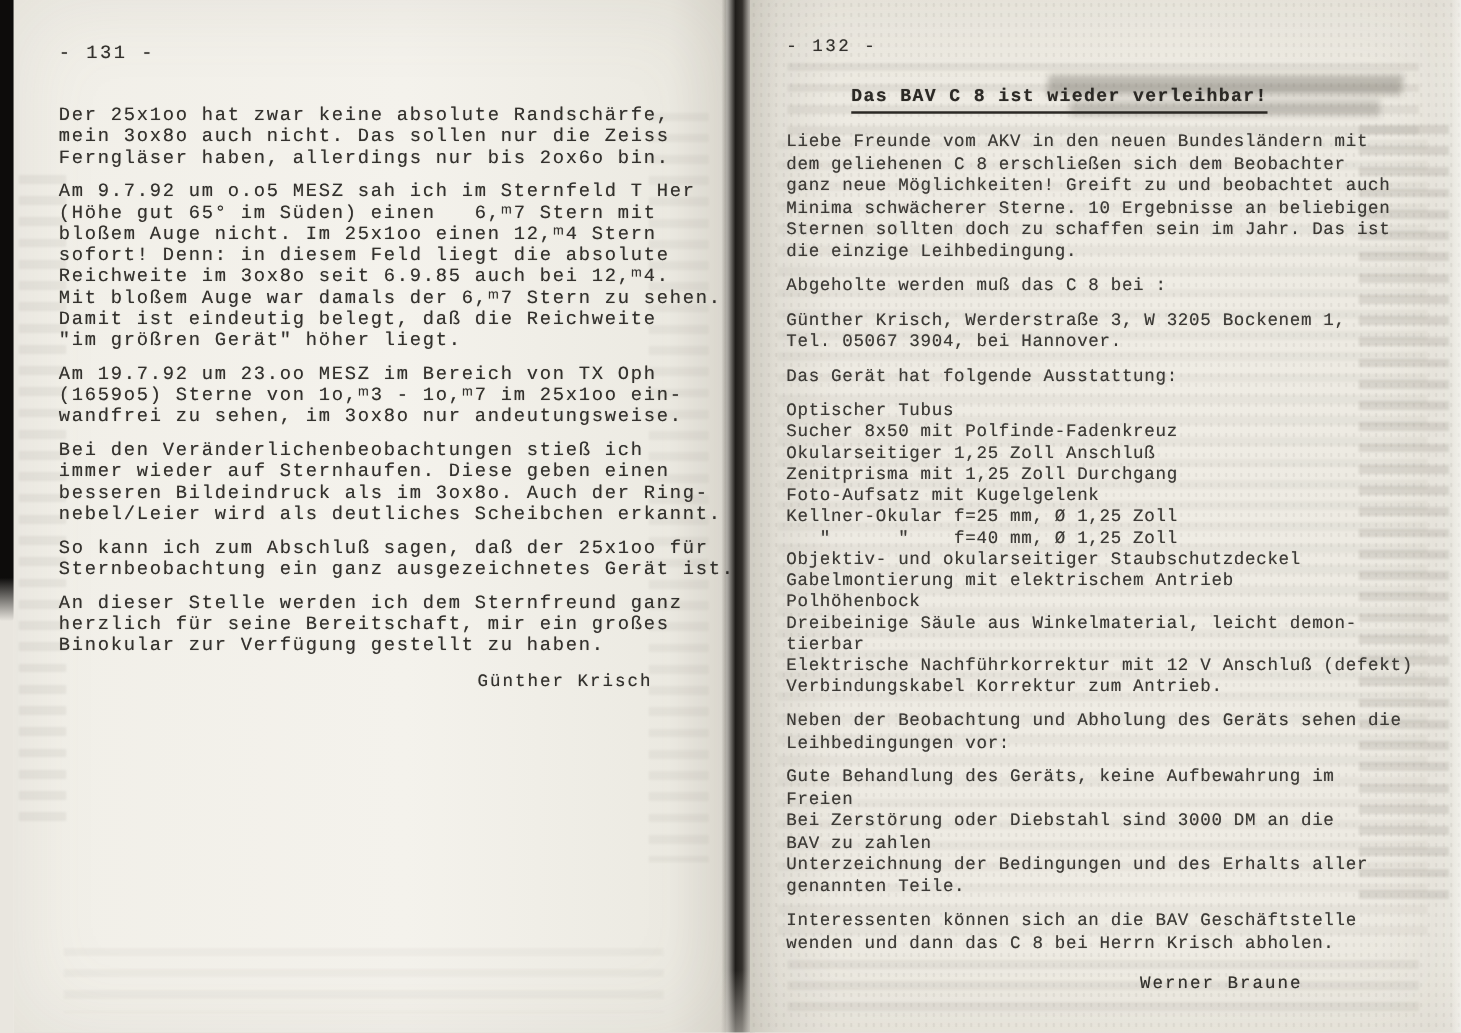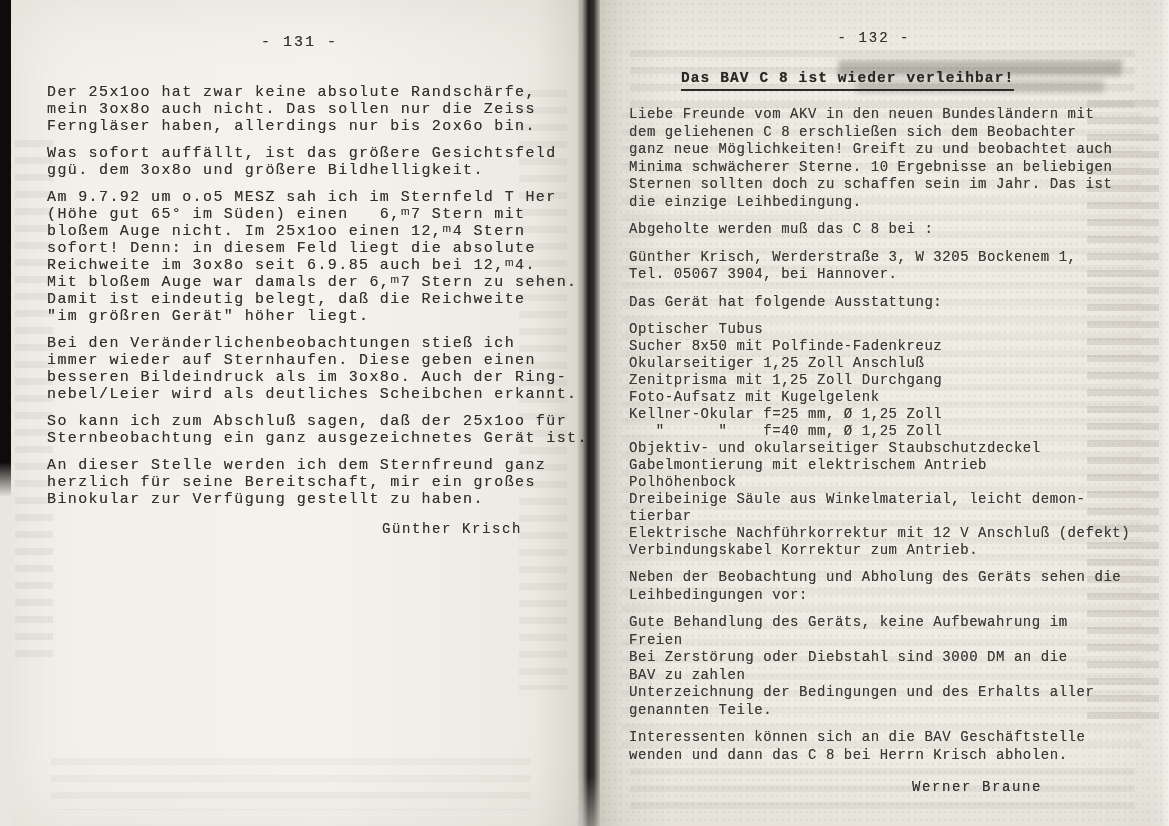--- a/index.html
+++ b/index.html
@@ -66,21 +66,20 @@
     color:#3c3a36;
   }
   .page-right .para.tight{line-height:17px;}
 
   .col-left{position:relative;padding:34px 0 0 36px;}
   .col-right{position:relative;padding:30px 0 0 29px;}
 
   .pagenum{
     font-size:15px;letter-spacing:2px;color:#33312d;
     text-shadow:0 0 0.6px rgba(50,48,44,0.55);
-    text-align:center;
   }
   .page-left .pagenum{width:505px;margin-bottom:33px;}
   .page-right .pagenum{width:490px;margin-bottom:24px;font-size:14px;}
 
   .title{
     margin:0 0 15px 52px;font-size:14.5px;font-weight:bold;letter-spacing:1.1px;
     color:#2b2925;text-shadow:0 0 0.8px rgba(43,41,37,0.6);
   }
   .title span{
     border-bottom:2px solid #2b2925;padding-bottom:3px;display:inline-block;
@@ -128,30 +127,31 @@
 
   <section class="page page-left">
     <div class="bleed bl-lines b-lm"></div>
     <div class="bleed bl-lines b-re"></div>
     <div class="bleed bl-lines b-lb"></div>
     <div class="col-left">
       <div class="pagenum">- 131 -</div>
       <p class="para">Der 25x1oo hat zwar keine absolute Randschärfe,
 mein 3ox8o auch nicht. Das sollen nur die Zeiss
 Ferngläser haben, allerdings nur bis 2ox6o bin.</p>
-      <p class="para">Was sofort auffällt, ist das größere Gesichtsfeld
-ggü. dem 3ox8o und größere Bildhelligkeit.</p>
       <p class="para">Am 9.7.92 um o.o5 MESZ sah ich im Sternfeld T Her
 (Höhe gut 65° im Süden) einen   6,ᵐ7 Stern mit
 bloßem Auge nicht. Im 25x1oo einen 12,ᵐ4 Stern
 sofort! Denn: in diesem Feld liegt die absolute
 Reichweite im 3ox8o seit 6.9.85 auch bei 12,ᵐ4.
 Mit bloßem Auge war damals der 6,ᵐ7 Stern zu sehen.
 Damit ist eindeutig belegt, daß die Reichweite
 "im größren Gerät" höher liegt.</p>
+      <p class="para">Am 19.7.92 um 23.oo MESZ im Bereich von TX Oph
+(1659o5) Sterne von 1o,ᵐ3 - 1o,ᵐ7 im 25x1oo ein-
+wandfrei zu sehen, im 3ox8o nur andeutungsweise.</p>
       <p class="para">Bei den Veränderlichenbeobachtungen stieß ich
 immer wieder auf Sternhaufen. Diese geben einen
 besseren Bildeindruck als im 3ox8o. Auch der Ring-
 nebel/Leier wird als deutliches Scheibchen erkannt.</p>
       <p class="para">So kann ich zum Abschluß sagen, daß der 25x1oo für
 Sternbeobachtung ein ganz ausgezeichnetes Gerät ist.</p>
       <p class="para">An dieser Stelle werden ich dem Sternfreund ganz
 herzlich für seine Bereitschaft, mir ein großes
 Binokular zur Verfügung gestellt zu haben.</p>
       <div class="sig sig-left">Günther Krisch</div>

